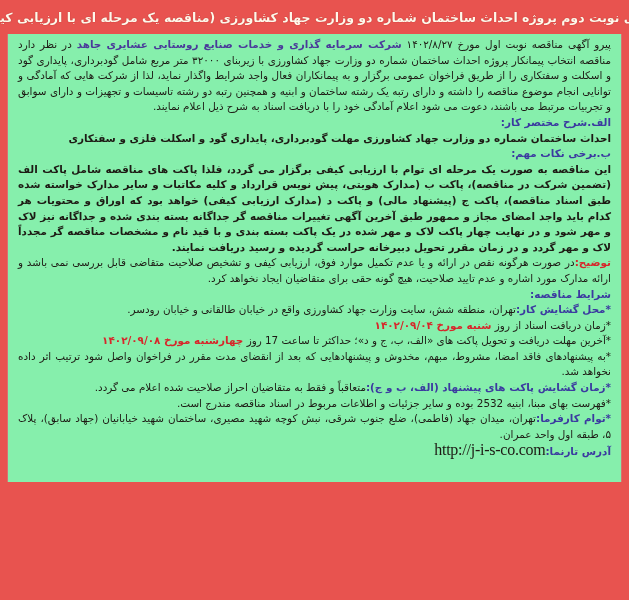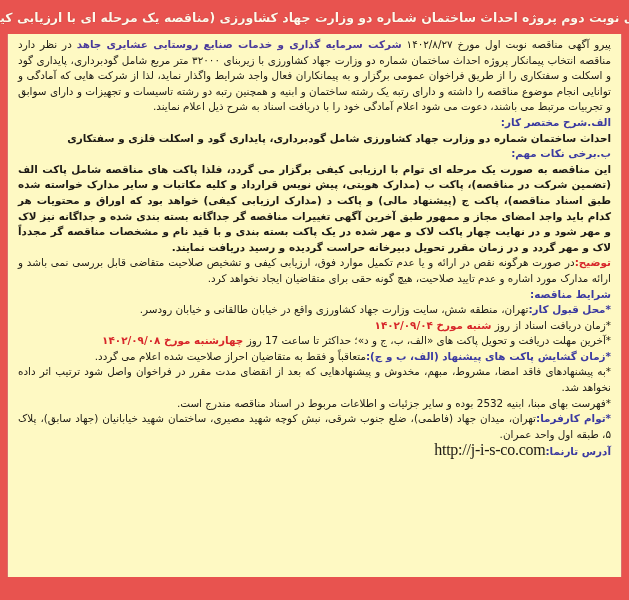--- a/index.html
+++ b/index.html
@@ -14,22 +14,22 @@
     box-sizing:border-box;
   }
   .title-bar {
     position:absolute; left:0; top:0; width:629px; height:34px;
     display:flex; align-items:center; justify-content:center;
     color:#fff8ea; font-weight:bold; font-size:12.5px;
     direction:rtl; white-space:nowrap; letter-spacing:-0.3px;
     text-shadow:0 0 1px #a02020;
   }
   .content {
-    position:absolute; left:7px; top:34px; width:615px; height:543px;
-    background:#fef9c3;
+    position:absolute; left:7px; top:34px; width:615px; height:448px;
+    background:#86efac;
     box-sizing:border-box;
     padding:3px 10px 0 10px;
     direction:rtl; text-align:justify;
     color:#1d1a14; font-size:10.4px; line-height:15.6px;
     letter-spacing:-0.25px;
     border-left:1px solid #d97070; border-right:1px solid #d97070;
   }
   .content p { margin:0; }
   .purple { color:#4a3a9a; font-weight:bold; }
   .heading { color:#3b3aa0; font-weight:bold; }
@@ -46,44 +46,44 @@
 
 <div class="frame">
   <div class="title-bar">آگهی نوبت دوم پروژه احداث ساختمان شماره دو وزارت جهاد کشاورزی (مناقصه یک مرحله ای با ارزیابی کیفی)</div>
 
   <div class="content">
     <p>
       <span>پیرو آگهی مناقصه نوبت اول مورخ ۱۴۰۲/۸/۲۷ </span><span class="purple">شرکت سرمایه گذاری و خدمات صنایع روستایی عشایری جاهد</span><span> در نظر دارد مناقصه انتخاب پیمانکار پروژه احداث ساختمان شماره دو وزارت جهاد کشاورزی با زیربنای ۳۲۰۰۰ متر مربع شامل گودبرداری، پایداری گود و اسکلت و سفتکاری را از طریق فراخوان عمومی برگزار و به پیمانکاران فعال واجد شرایط واگذار نماید، لذا از شرکت هایی که آمادگی و توانایی انجام موضوع مناقصه را داشته و دارای رتبه یک رشته ساختمان و ابنیه و همچنین رتبه دو رشته تاسیسات و تجهیزات و دارای سوابق و تجربیات مرتبط می باشند، دعوت می شود اعلام آمادگی خود را با دریافت اسناد به شرح ذیل اعلام نمایند.</span>
     </p>
 
     <p class="heading">الف.شرح مختصر کار:</p>
-    <p class="bold-body">احداث ساختمان شماره دو وزارت جهاد کشاورزی شامل گودبرداری، پایداری گود و اسکلت فلزی و سفتکاری</p>
+    <p class="bold-body">احداث ساختمان شماره دو وزارت جهاد کشاورزی مهلت گودبرداری، پایداری گود و اسکلت فلزی و سفتکاری</p>
 
     <p class="heading">ب.برخی نکات مهم:</p>
     <p class="bold-body">این مناقصه به صورت یک مرحله ای توام با ارزیابی کیفی برگزار می گردد، فلذا پاکت های مناقصه شامل پاکت الف (تضمین شرکت در مناقصه)، پاکت ب (مدارک هویتی، پیش نویس قرارداد و کلیه مکاتبات و سایر مدارک خواسته شده طبق اسناد مناقصه)، پاکت ج (پیشنهاد مالی) و پاکت د (مدارک ارزیابی کیفی) خواهد بود که اوراق و محتویات هر کدام باید واجد امضای مجاز و ممهور طبق آخرین آگهی تغییرات مناقصه گر جداگانه بسته بندی شده و جداگانه نیز لاک و مهر شود و در نهایت چهار پاکت لاک و مهر شده در یک پاکت بسته بندی و با قید نام و مشخصات مناقصه گر مجدداً لاک و مهر گردد و در زمان مقرر تحویل دبیرخانه حراست گردیده و رسید دریافت نمایند.</p>
 
     <p>
       <span class="red">توضیح:</span><span>در صورت هرگونه نقص در ارائه و یا عدم تکمیل موارد فوق، ارزیابی کیفی و تشخیص صلاحیت متقاضی قابل بررسی نمی باشد و ارائه مدارک مورد اشاره و عدم تایید صلاحیت، هیچ گونه حقی برای متقاضیان ایجاد نخواهد کرد.</span>
     </p>
 
     <p class="heading">شرایط مناقصه:</p>
 
     <p>
-      <span class="bullet-label">*محل قبول کار:</span><span>تهران، منطقه شش، سایت وزارت جهاد کشاورزی واقع در خیابان طالقانی و خیابان رودسر.</span>
+      <span class="bullet-label">*محل گشایش کار:</span><span>تهران، منطقه شش، سایت وزارت جهاد کشاورزی واقع در خیابان طالقانی و خیابان رودسر.</span>
     </p>
     <p>
       <span>*زمان دریافت اسناد از روز </span><span class="red">شنبه مورخ ۱۴۰۲/۰۹/۰۴</span>
     </p>
     <p>
       <span>*آخرین مهلت دریافت و تحویل پاکت های «الف، ب، ج و د»؛ حداکثر تا ساعت 17 روز </span><span class="red">چهارشنبه مورخ ۱۴۰۲/۰۹/۰۸</span>
     </p>
+    <p>*به پیشنهادهای فاقد امضا، مشروط، مبهم، مخدوش و پیشنهادهایی که بعد از انقضای مدت مقرر در فراخوان واصل شود ترتیب اثر داده نخواهد شد.</p>
     <p>
       <span class="bullet-label">*زمان گشایش پاکت های پیشنهاد (الف، ب و ج):</span><span>متعاقباً و فقط به متقاضیان احراز صلاحیت شده اعلام می گردد.</span>
     </p>
-    <p>*به پیشنهادهای فاقد امضا، مشروط، مبهم، مخدوش و پیشنهادهایی که بعد از انقضای مدت مقرر در فراخوان واصل شود ترتیب اثر داده نخواهد شد.</p>
     <p>*فهرست بهای مبنا، ابنیه 2532 بوده و سایر جزئیات و اطلاعات مربوط در اسناد مناقصه مندرج است.</p>
     <p>
       <span class="bullet-label">*توام کارفرما:</span><span>تهران، میدان جهاد (فاطمی)، ضلع جنوب شرقی، نبش کوچه شهید مصیری، ساختمان شهید خیابانیان (جهاد سابق)، پلاک ۵، طبقه اول واحد عمران.</span>
     </p>
     <p>
       <span class="bullet-label">آدرس تارنما:</span><span class="url">http://j-i-s-co.com</span>
     </p>
   </div>
 
   <div class="bottom-strip"></div>

